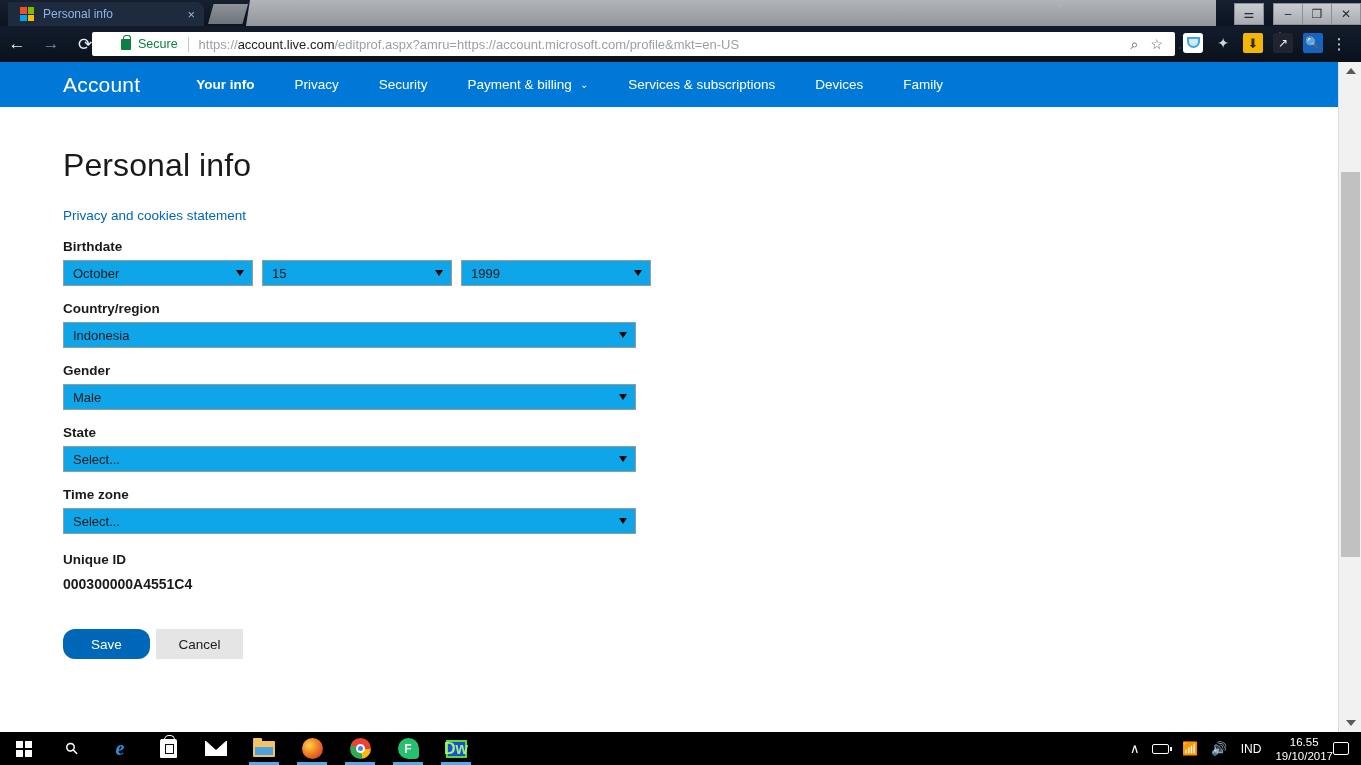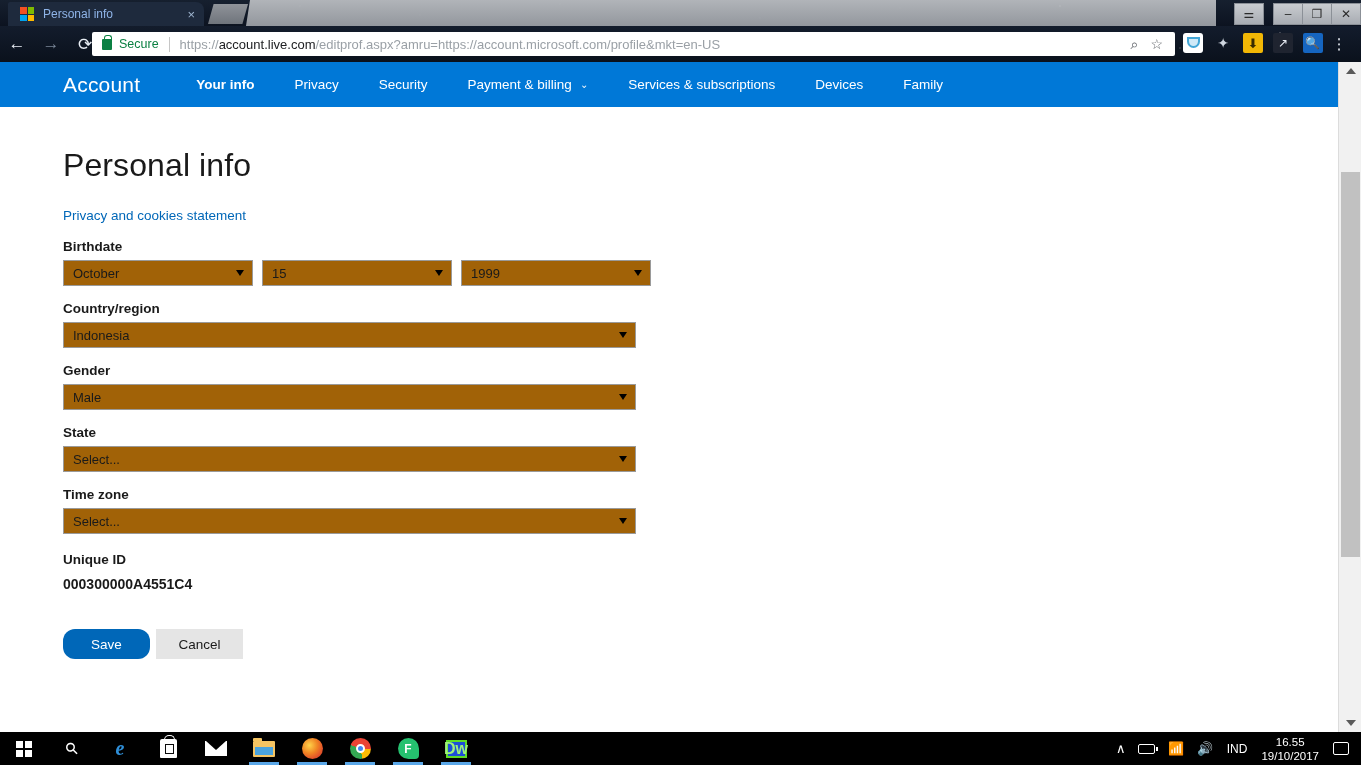--- a/index.html
+++ b/index.html
@@ -84,21 +84,21 @@
     display: flex; align-items: center;
   }
   .navbtn {
     width: 34px; height: 34px; display: flex; align-items: center; justify-content: center;
     color: #e9eef5; font-size: 17px;
   }
   .navbtn.dim { color: #7a8798; }
   .omnibox {
     position: absolute; left: 92px; top: 32px; width: 1083px; height: 24px;
     background: #fff; border-radius: 2px;
-    display: flex; align-items: center;
+    display: flex; align-items: center; padding-left: 19px;
   }
   .lock {
     margin-left: 10px; width: 10px; height: 11px; position: relative;
     background: #0b8043; border-radius: 1px;
   }
   .lock::before {
     content: ""; position: absolute; left: 2px; top: -4px;
     width: 6px; height: 6px; border: 1.6px solid #0b8043;
     border-bottom: none; border-radius: 3px 3px 0 0;
   }
@@ -150,21 +150,21 @@
   .privacy-link {
     display: inline-block; margin-top: 24px; color: #0067b8;
     font-size: 13.5px; text-decoration: none;
   }
   .field { margin-top: 15px; }
   .field label {
     display: block; font-size: 13.5px; font-weight: bold; color: #1a1a1a;
     margin-bottom: 6px;
   }
   .ctrl {
-    height: 26px; border: 1px solid #9a9a9a; background: #a16207;
+    height: 26px; border: 1px solid #9a9a9a; background: #0ea5e9;
     display: flex; align-items: center; font-size: 13px; color: #1a1a1a;
     position: relative;
   }
   .ctrl .val { margin-left: 9px; }
   .ctrl .arrow {
     position: absolute; right: 8px; width: 0; height: 0;
     border-left: 4.5px solid transparent; border-right: 4.5px solid transparent;
     border-top: 6px solid #000;
   }
   .bd-row { display: flex; gap: 9px; }
@@ -252,21 +252,21 @@
            color: #9ef27a; font-size: 16px; font-weight: bold;
            display: flex; align-items: center; justify-content: center; }
 
   .tray { margin-left: auto; display: flex; align-items: center; color: #fff; }
   .tray-ic { margin-right: 13px; font-size: 13px; color: #fff; display: flex; align-items: center; }
   .tray-battery { width: 17px; height: 10px; border: 1.4px solid #fff; border-radius: 2px;
                   position: relative; }
   .tray-battery::after { content: ""; position: absolute; right: -4px; top: 2.5px;
                          width: 2px; height: 4px; background: #fff; }
   .tray-lang { font-size: 12px; margin-right: 14px; }
-  .tray-clock { font-size: 11.5px; line-height: 14px; text-align: center; margin-right: 14px; }
+  .tray-clock { font-size: 11.5px; line-height: 14px; text-align: center; }
   .tray-notif { width: 16px; height: 13px; border: 1.4px solid #fff; border-radius: 2px;
                 margin-right: 12px; }
 </style>
 </head>
 <body>
 
 <div class="browser">
 
   <div class="titlebar">
     <div class="tab">

